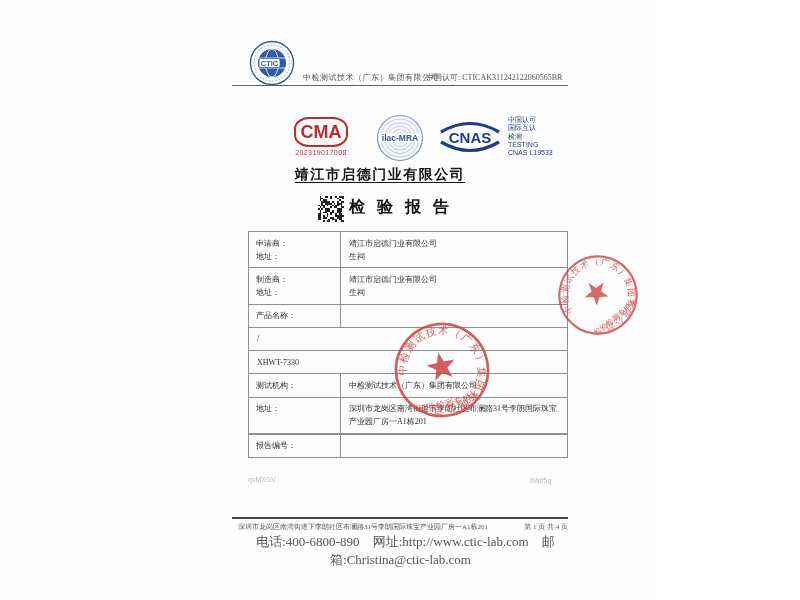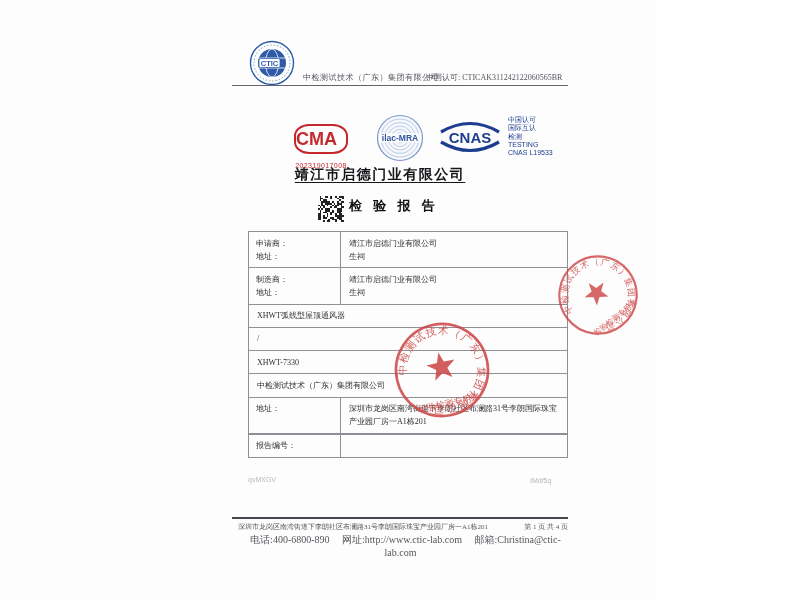--- a/index.html
+++ b/index.html
@@ -8,53 +8,53 @@
   .abs{position:absolute;}
 
   
   .header-company{left:303px;top:72px;font-size:8px;color:#55555e;letter-spacing:.5px;}
   .header-reportno{left:426px;top:72px;font-size:8px;color:#55555e;}
   .header-rule{left:232px;top:85px;width:336px;height:1px;background:#63636d;}
   #ctic-logo{left:249px;top:40px;}
 
   
   .cma-wrap{left:293px;top:116px;width:56px;text-align:center;}
-  .cma-box{width:50px;height:26px;margin:8px auto;border:2.5px solid var(--cma-red);border-radius:15px/12px;
-           display:flex;align-items:center;}
+  .cma-box{width:50px;height:26px;margin:1px auto;border:2.5px solid var(--cma-red);border-radius:15px/12px;
+           display:flex;align-items:center;justify-content:center;}
   .cma-letters{font-family:"Liberation Sans",sans-serif;font-weight:bold;font-size:18px;color:var(--cma-red);letter-spacing:0;}
   .cma-number{margin-top:2px;font-family:"Liberation Sans",sans-serif;font-size:7px;color:var(--cma-red);letter-spacing:.4px;}
   .ilac-wrap{left:376px;top:114px;}
   .cnas-wrap{left:438px;top:120px;}
   .cnas-lines{left:508px;top:116px;font-size:7px;line-height:1.18;color:var(--cnas-blue);font-family:"Liberation Sans",sans-serif;}
 
   
   .company-title{left:230px;top:166px;width:300px;text-align:center;font-size:14px;font-weight:bold;
                  letter-spacing:1.5px;color:#16161a;text-decoration:underline;text-underline-offset:3px;}
-  .report-title{left:349px;top:197px;font-size:13px;font-weight:bold;letter-spacing:4px;color:#111;}
+  .report-title{left:349px;top:197px;font-size:16px;font-weight:bold;letter-spacing:4px;color:#111;}
   #qr-code{left:318px;top:196px;}
 
   
   .info-table{left:248px;top:231px;width:318px;border:1px solid #8f8f98;background:transparent;}
   .trow{display:flex;border-bottom:1px solid #8f8f98;}
   .trow:last-child{border-bottom:none;}
   .tlabel{width:80px;padding:4.5px 4px 4.5px 7px;border-right:1px solid #8f8f98;
           font-size:8px;line-height:1.65;white-space:pre-line;color:#2e2e34;}
   .tvalue{flex:1;padding:4.5px 8px;font-size:8px;line-height:1.65;white-space:pre-line;color:#2e2e34;}
 
   
   .wm{font-family:"Liberation Sans",sans-serif;font-size:7px;color:#b9b9bf;}
   .wm-left{left:248px;top:476px;}
   .wm-right{left:530px;top:477px;}
 
   
   .footer-rule{left:232px;top:517px;width:336px;height:2px;background:#45454d;}
   .footer-line1{left:238px;top:523px;width:330px;display:flex;font-size:7px;color:#55555c;line-height:1.3;}
   .footer-addr{flex:1;}
   .footer-page{white-space:nowrap;margin-left:0;}
-  .footer-line2{left:238px;top:533px;width:330px;text-align:center;font-size:10px;color:#55555c;}
+  .footer-line2{left:238px;top:533px;width:330px;text-align:center;font-size:13px;color:#55555c;}
   .footer-line2 span{margin:0 5px;}
 
   
   .stamp{pointer-events:none;}
   #stamp-main{left:392px;top:320px;width:100px;height:100px;transform:rotate(-12deg);opacity:.85;}
   #stamp-side{left:556px;top:253px;width:84px;height:84px;transform:rotate(-38deg);opacity:.8;}
 </style>
 </head>
 <body>
 
@@ -229,29 +229,30 @@
         <div class="tvalue">靖江市启德门业有限公司
 生祠</div>
       </div>
       <div class="trow">
         <div class="tlabel">制造商：
 地址：</div>
         <div class="tvalue">靖江市启德门业有限公司
 生祠</div>
       </div>
       <div class="trow">
-        <div class="tvalue">XHWT弧线型屋顶通风器</div>
+        <div class="tlabel">产品名称：</div>
       </div>
       <div class="trow">
         <div class="tvalue">/</div>
       </div>
       <div class="trow">
         <div class="tvalue">XHWT-7330</div>
       </div>
       <div class="trow">
+        <div class="tlabel">测试机构：</div>
         <div class="tvalue">中检测试技术（广东）集团有限公司</div>
       </div>
       <div class="trow">
         <div class="tlabel">地址：</div>
         <div class="tvalue">深圳市龙岗区南湾街道下李朗社区布澜路31号李朗国际珠宝产业园厂房一A1栋201</div>
       </div>
       <div class="trow">
       </div>
       <div class="trow">
         <div class="tlabel">报告编号：</div>

